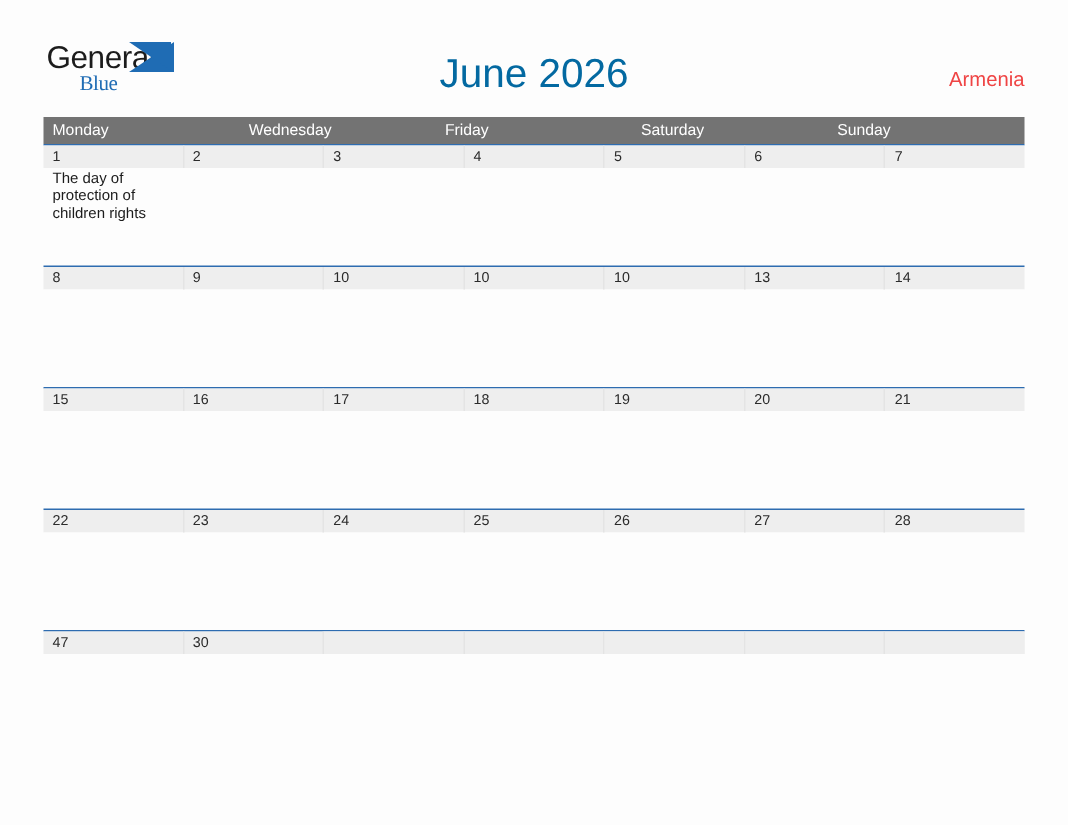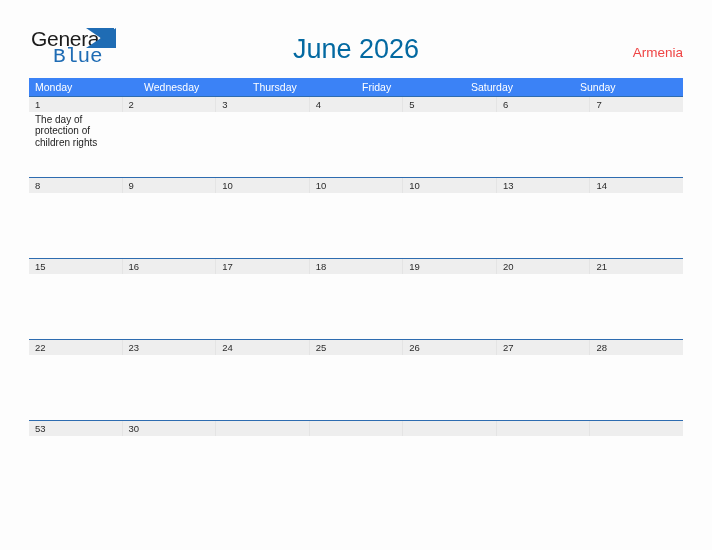--- a/index.html
+++ b/index.html
@@ -39,24 +39,24 @@
     left: 0; top: 0;
     font-size: 21px;
     letter-spacing: -0.3px;
     color: #1c1c1c;
     font-family: "Liberation Sans", sans-serif;
     line-height: 22px;
   }
   .logo-blue {
     position: absolute;
     left: 22px; top: 18px;
-    font-size: 21px;
+    font-size: 14px;
     letter-spacing: -0.3px;
     color: #1f6cb4;
-    font-family: Liberation Mono, monospace;
+    font-family: Liberation Serif, serif;
     line-height: 22px;
   }
   .logo-tri-svg { position: absolute; left: 55px; top: 0px; }
 
   .cal-title {
     position: absolute;
     left: 0; top: 34px;
     width: 712px;
     text-align: center;
     font-size: 27px;
@@ -79,21 +79,21 @@
     position: absolute;
     left: 29px;
     top: 78px;
     width: 654px;
   }
 
   .dow-row {
     display: flex;
     width: 654px;
     height: 18px;
-    background: #3b82f6;
+    background: #737373;
   }
   .dow-cell {
     flex: 1 1 0;
     height: 18px;
     padding-left: 6px;
     color: #ffffff;
     font-size: 10.5px;
     line-height: 18px;
     font-family: "Liberation Sans", sans-serif;
     white-space: nowrap;
@@ -161,21 +161,20 @@
 
     <div class="cal-title">June 2026</div>
     <div class="country">Armenia</div>
   </div>
 
   <div class="calendar">
 
     <div class="dow-row">
       <div class="dow-cell">Monday</div>
       <div class="dow-cell">Wednesday</div>
-      <div class="dow-cell">Thursday</div>
       <div class="dow-cell">Friday</div>
       <div class="dow-cell">Saturday</div>
       <div class="dow-cell">Sunday</div>
     </div>
 
     <div class="week">
       <div class="week-dates">
         <div class="date-cell">1</div>
         <div class="date-cell">2</div>
         <div class="date-cell">3</div>
@@ -309,21 +308,21 @@
             <span class="event-text"></span>
           </div>
         <div class="event-cell">
             <span class="event-text"></span>
           </div>
       </div>
     </div>
 
     <div class="week">
       <div class="week-dates">
-        <div class="date-cell">53</div>
+        <div class="date-cell">47</div>
         <div class="date-cell">30</div>
         <div class="date-cell blank"></div>
         <div class="date-cell blank"></div>
         <div class="date-cell blank"></div>
         <div class="date-cell blank"></div>
         <div class="date-cell blank"></div>
       </div>
       <div class="week-body short">
         <div class="event-cell">
             <span class="event-text"></span>

